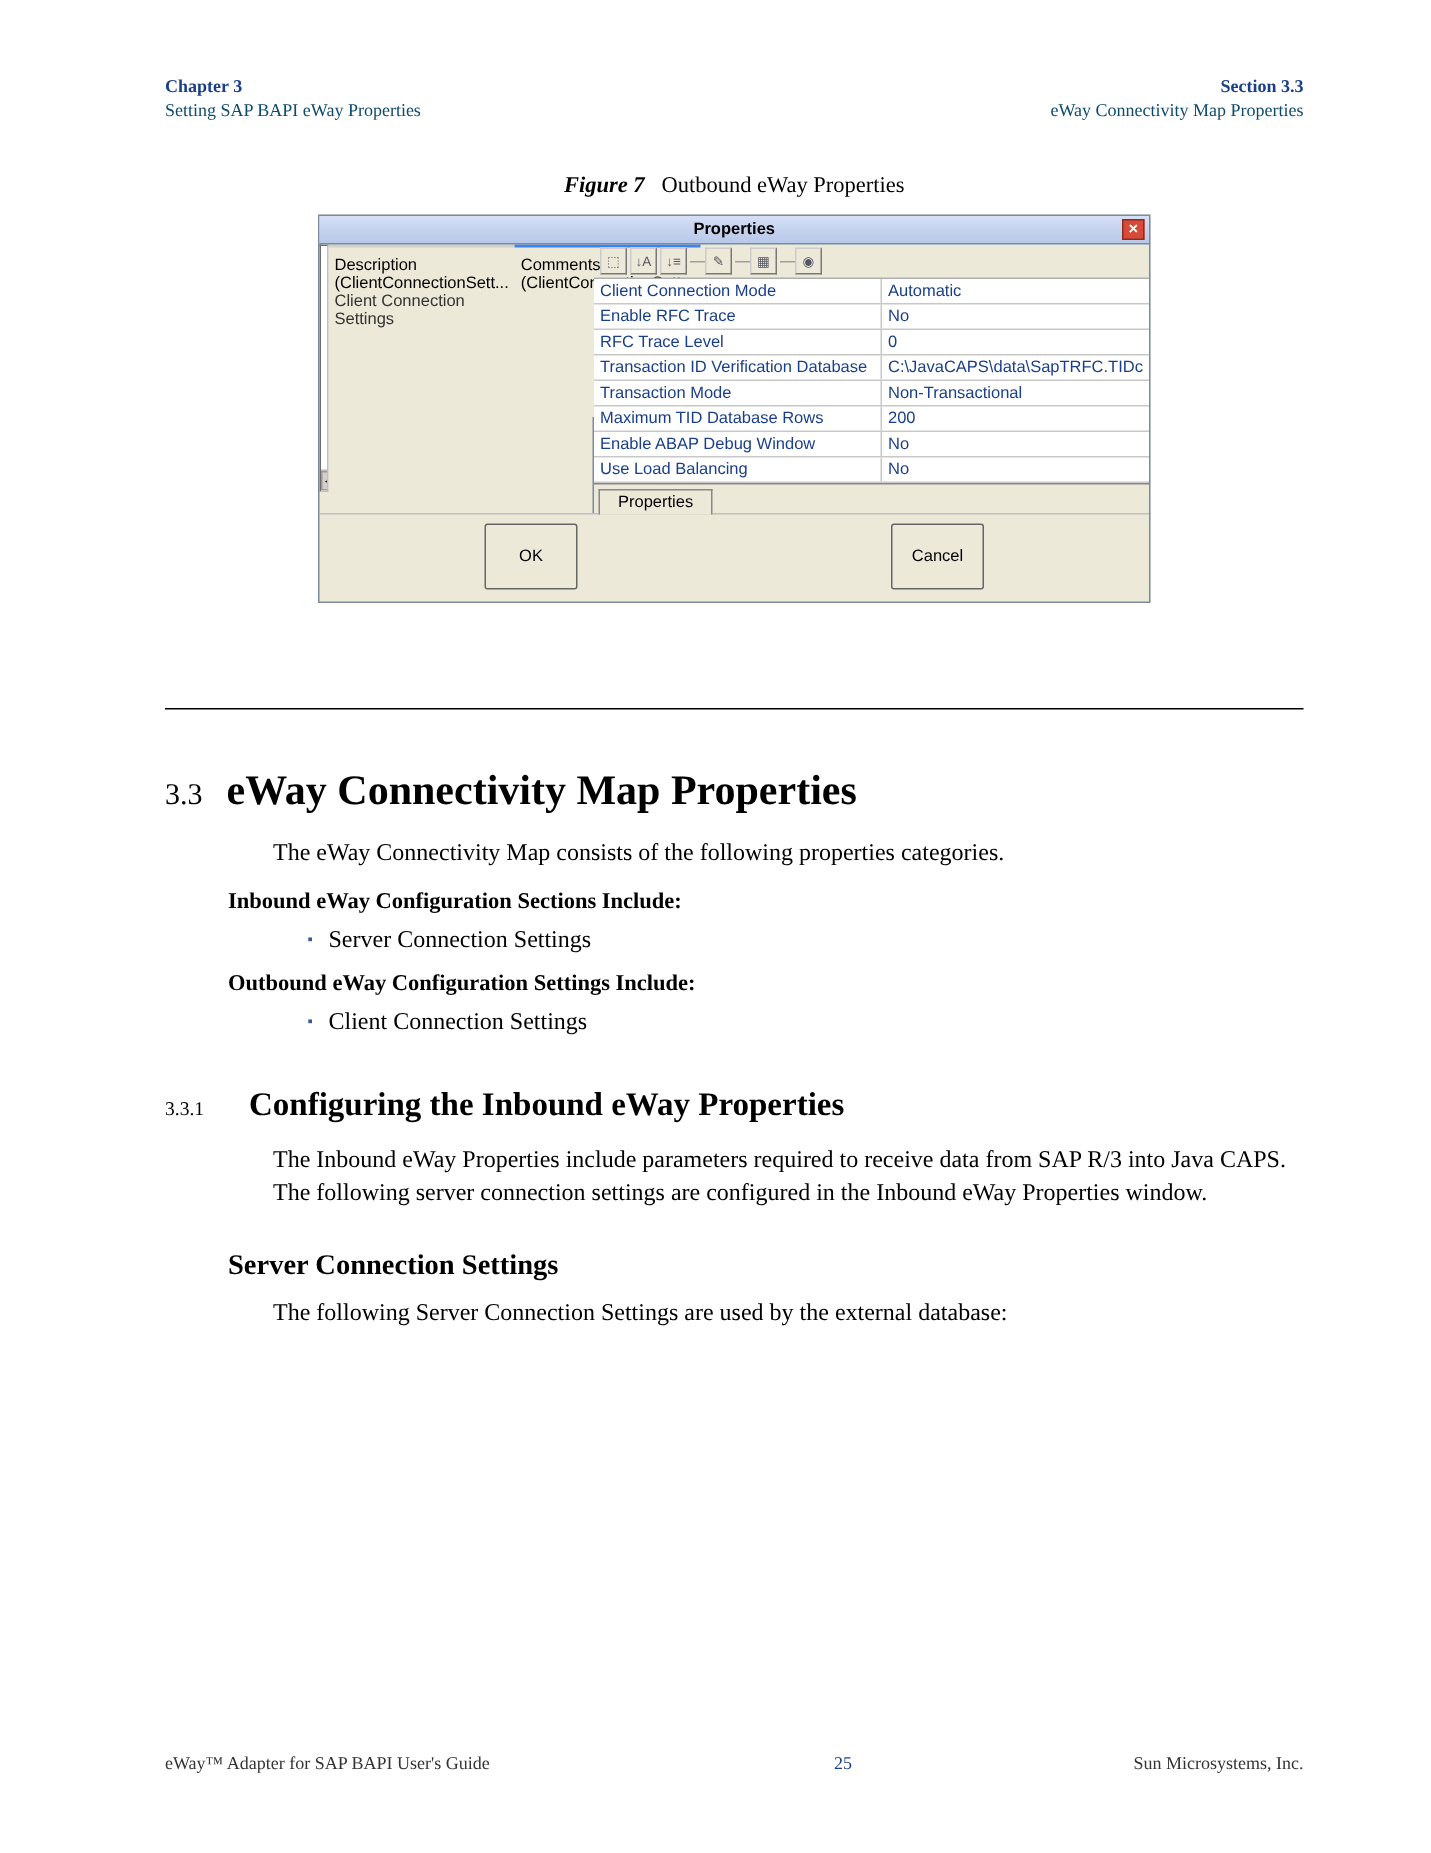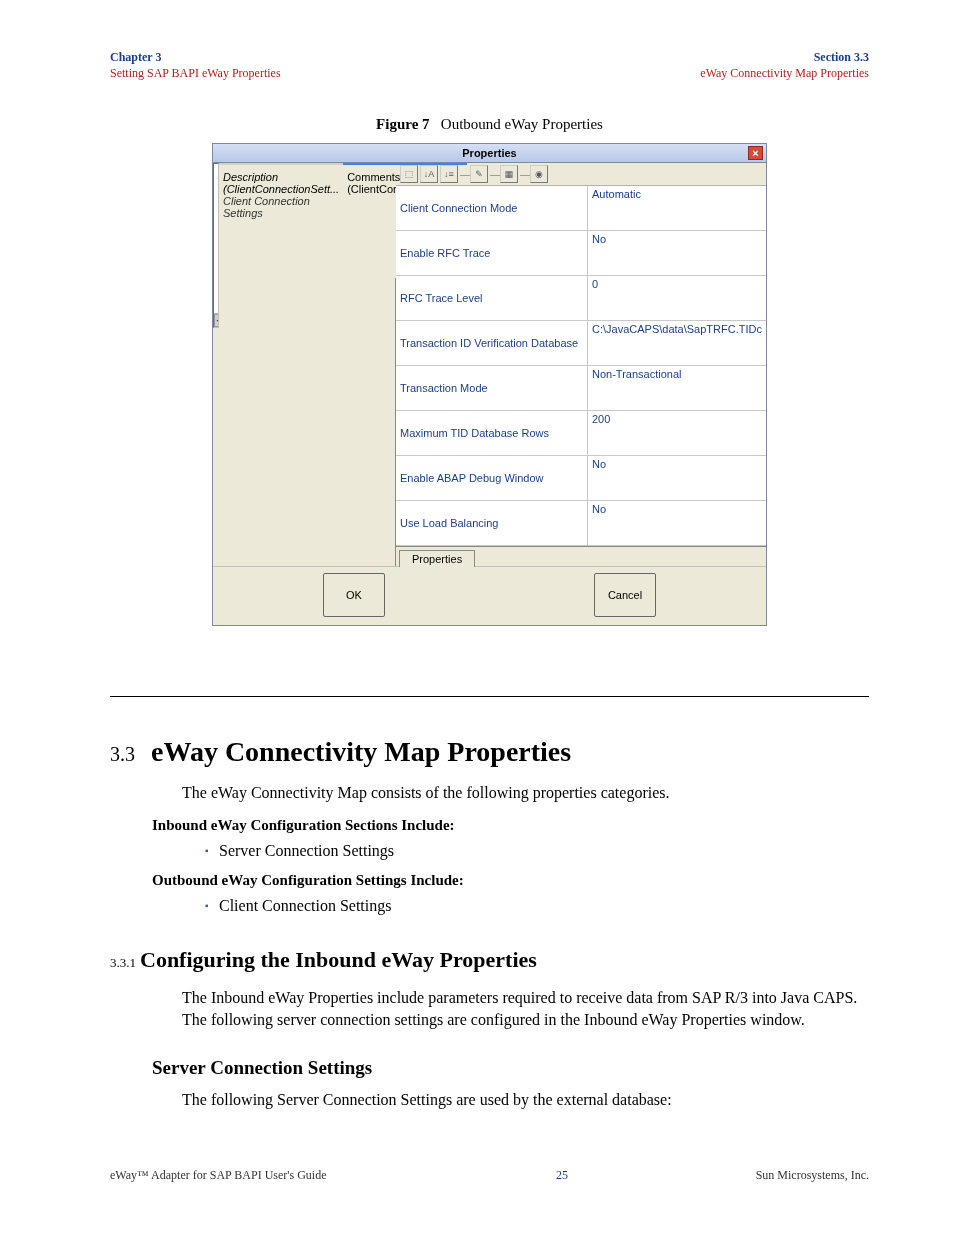--- a/index.html
+++ b/index.html
@@ -15,27 +15,27 @@
   .header-row {
     display: flex;
     justify-content: space-between;
     font-size: 12px;
     line-height: 1.3;
     margin-bottom: 35px;
   }
   .header-left { text-align: left; }
   .header-right { text-align: right; }
   .header-blue { color: #1a3f8a; font-weight: bold; }
-  .header-gray { color: #b91c1c; }
+  .header-gray { color: #0c4a6e; }
   .figure-caption {
     text-align: center;
     font-size: 15px;
     margin-bottom: 10px;
   }
-  .figure-caption strong { font-weight: bold; }
+  .figure-caption strong { font-weight: bold; font-style: italic; }
 
   .dialog {
     width: 555px;
     margin: 0 auto 70px;
     border: 1px solid #7a8aa0;
     background: #ece9d8;
     font-family: Tahoma, Arial, sans-serif;
     font-size: 11px;
   }
   .dialog-title {
@@ -81,21 +81,21 @@
     height: 14px; background: #e4e4e4; border-top: 1px solid #bbb;
     display: flex; justify-content: space-between;
   }
   .scroll-btn { width: 14px; background: #d4d0c8; border: 1px solid #999; text-align: center; line-height: 11px; font-size: 8px;}
 
   .desc-pane, .comm-pane {
     background: #ece9d8;
     padding: 6px 4px 4px;
     font-size: 11px;
   }
-  .desc-pane { border-top: 2px solid #d4d0c8; height: 138px; font-style: italic; }
+  .desc-pane { border-top: 2px solid #d4d0c8; height: 138px; }
   .comm-pane { border-top: 2px solid #3b82f6; height: 115px; }
   .desc-box {
     background: #ece9d8;
     border: none;
     font-size: 11px;
     color: #333;
   }
 
   .right-col { flex: 1; display: flex; flex-direction: column; }
   .toolbar {
@@ -111,21 +111,21 @@
     font-size: 9px; color: #556;
   }
   .tb-sep { width: 8px; text-align: center; color: #888;}
   .prop-table { flex: 1; background: #fff; }
   .prop-row {
     display: flex;
     border-bottom: 1px solid #c8c8c8;
   }
   .prop-name {
     width: 192px;
-    padding: 16px 4px;
+    padding: 2px 4px;
     color: #1a3f8a;
     border-right: 1px solid #c8c8c8;
     white-space: nowrap;
     overflow: hidden;
   }
   .prop-val {
     flex: 1;
     padding: 2px 4px;
     color: #1a3f8a;
     white-space: nowrap;
@@ -157,21 +157,21 @@
     border: 1px solid #666;
     border-radius: 2px;
     text-align: center;
     font-size: 11px;
     font-family: Tahoma, sans-serif;
   }
 
   .section-rule { border-top: 1.5px solid #000; margin-bottom: 10px; }
   .h2 { font-size: 28px; font-weight: bold; display: flex; align-items: baseline; gap: 16px; margin-bottom: 14px; }
   .h2 .num { font-size: 20px; font-weight: normal; margin-top: 36px; }
-  .h3 { font-size: 22px; font-weight: bold; display: flex; align-items: baseline; gap: 4px; margin: 32px 0 14px; }
+  .h3 { font-size: 22px; font-weight: bold; display: flex; align-items: baseline; gap: 30px; margin: 32px 0 14px; }
   .h3 .num { font-size: 13px; font-weight: normal; }
   .h4 { font-size: 19px; font-weight: bold; margin: 26px 0 10px 42px; }
   .body-text { font-size: 16px; margin: 0 0 12px 72px; line-height: 1.4; }
   .bold-line { font-size: 15px; font-weight: bold; margin: 0 0 8px 42px; }
   ul.bullets { margin: 0 0 12px 95px; font-size: 16px; }
   ul.bullets li { list-style: none; margin-bottom: 4px; }
   ul.bullets li::before {
     content: "▪";
     color: #3a5a9a;
     font-size: 10px;

